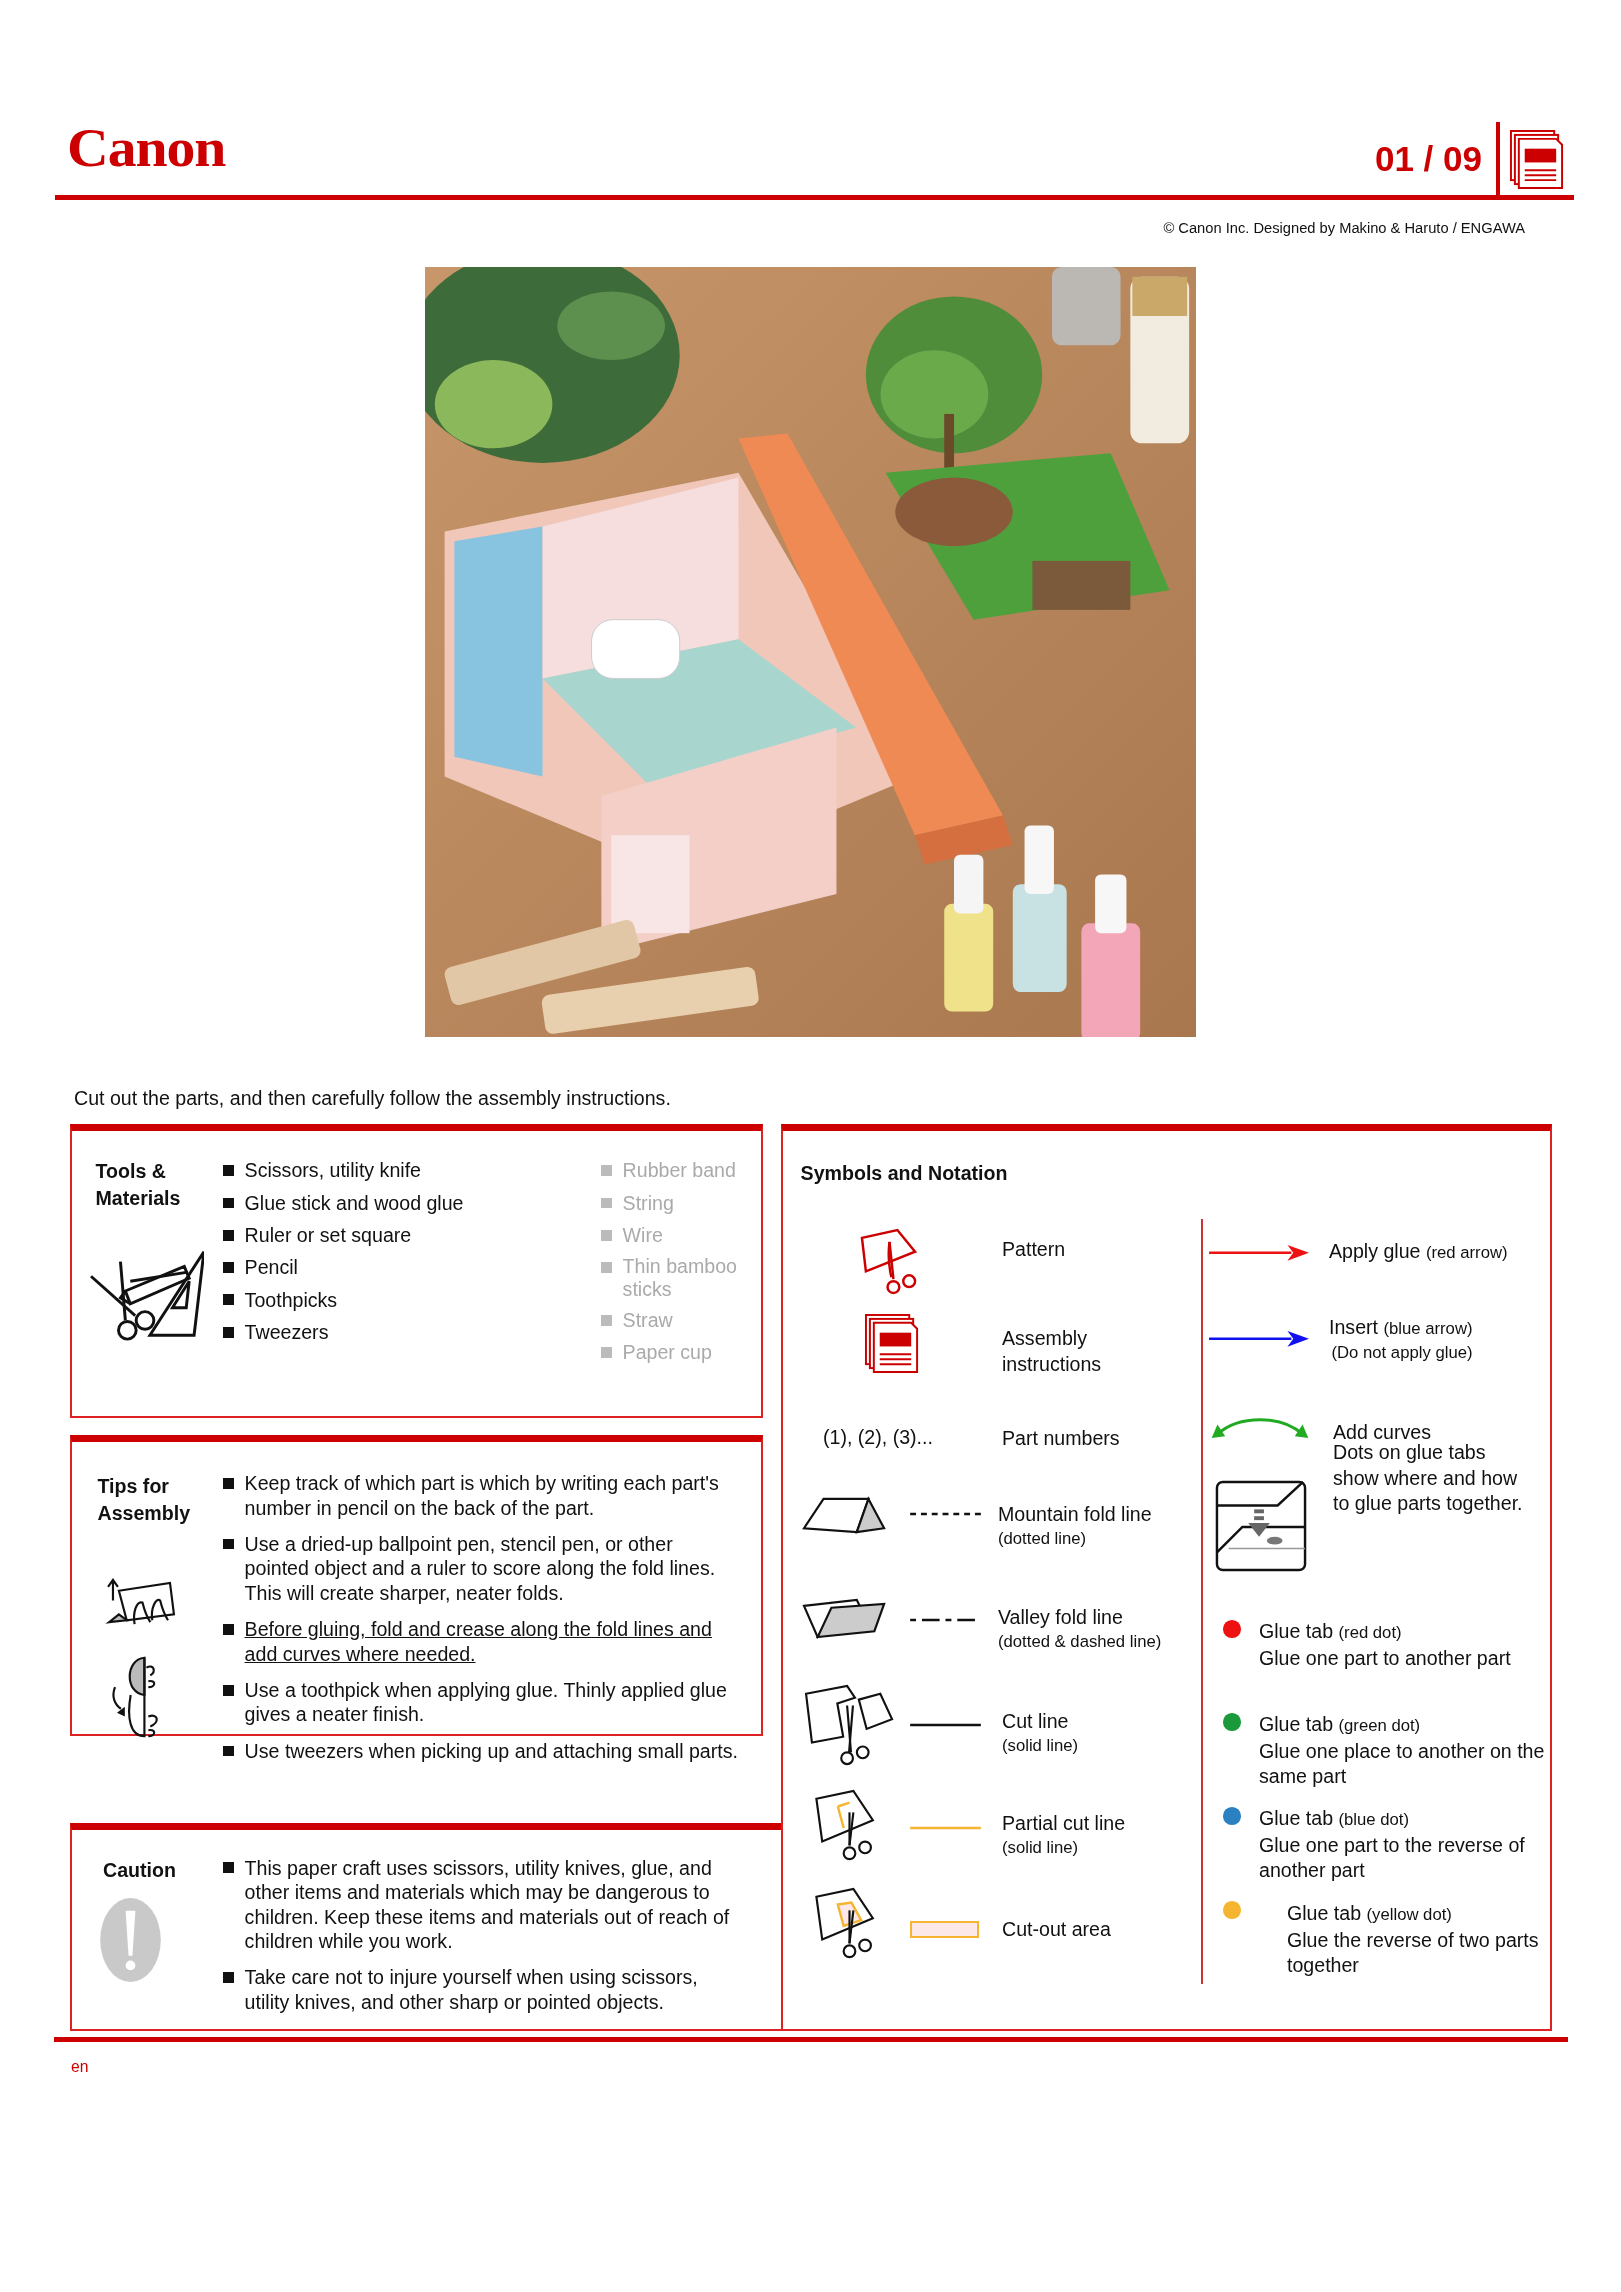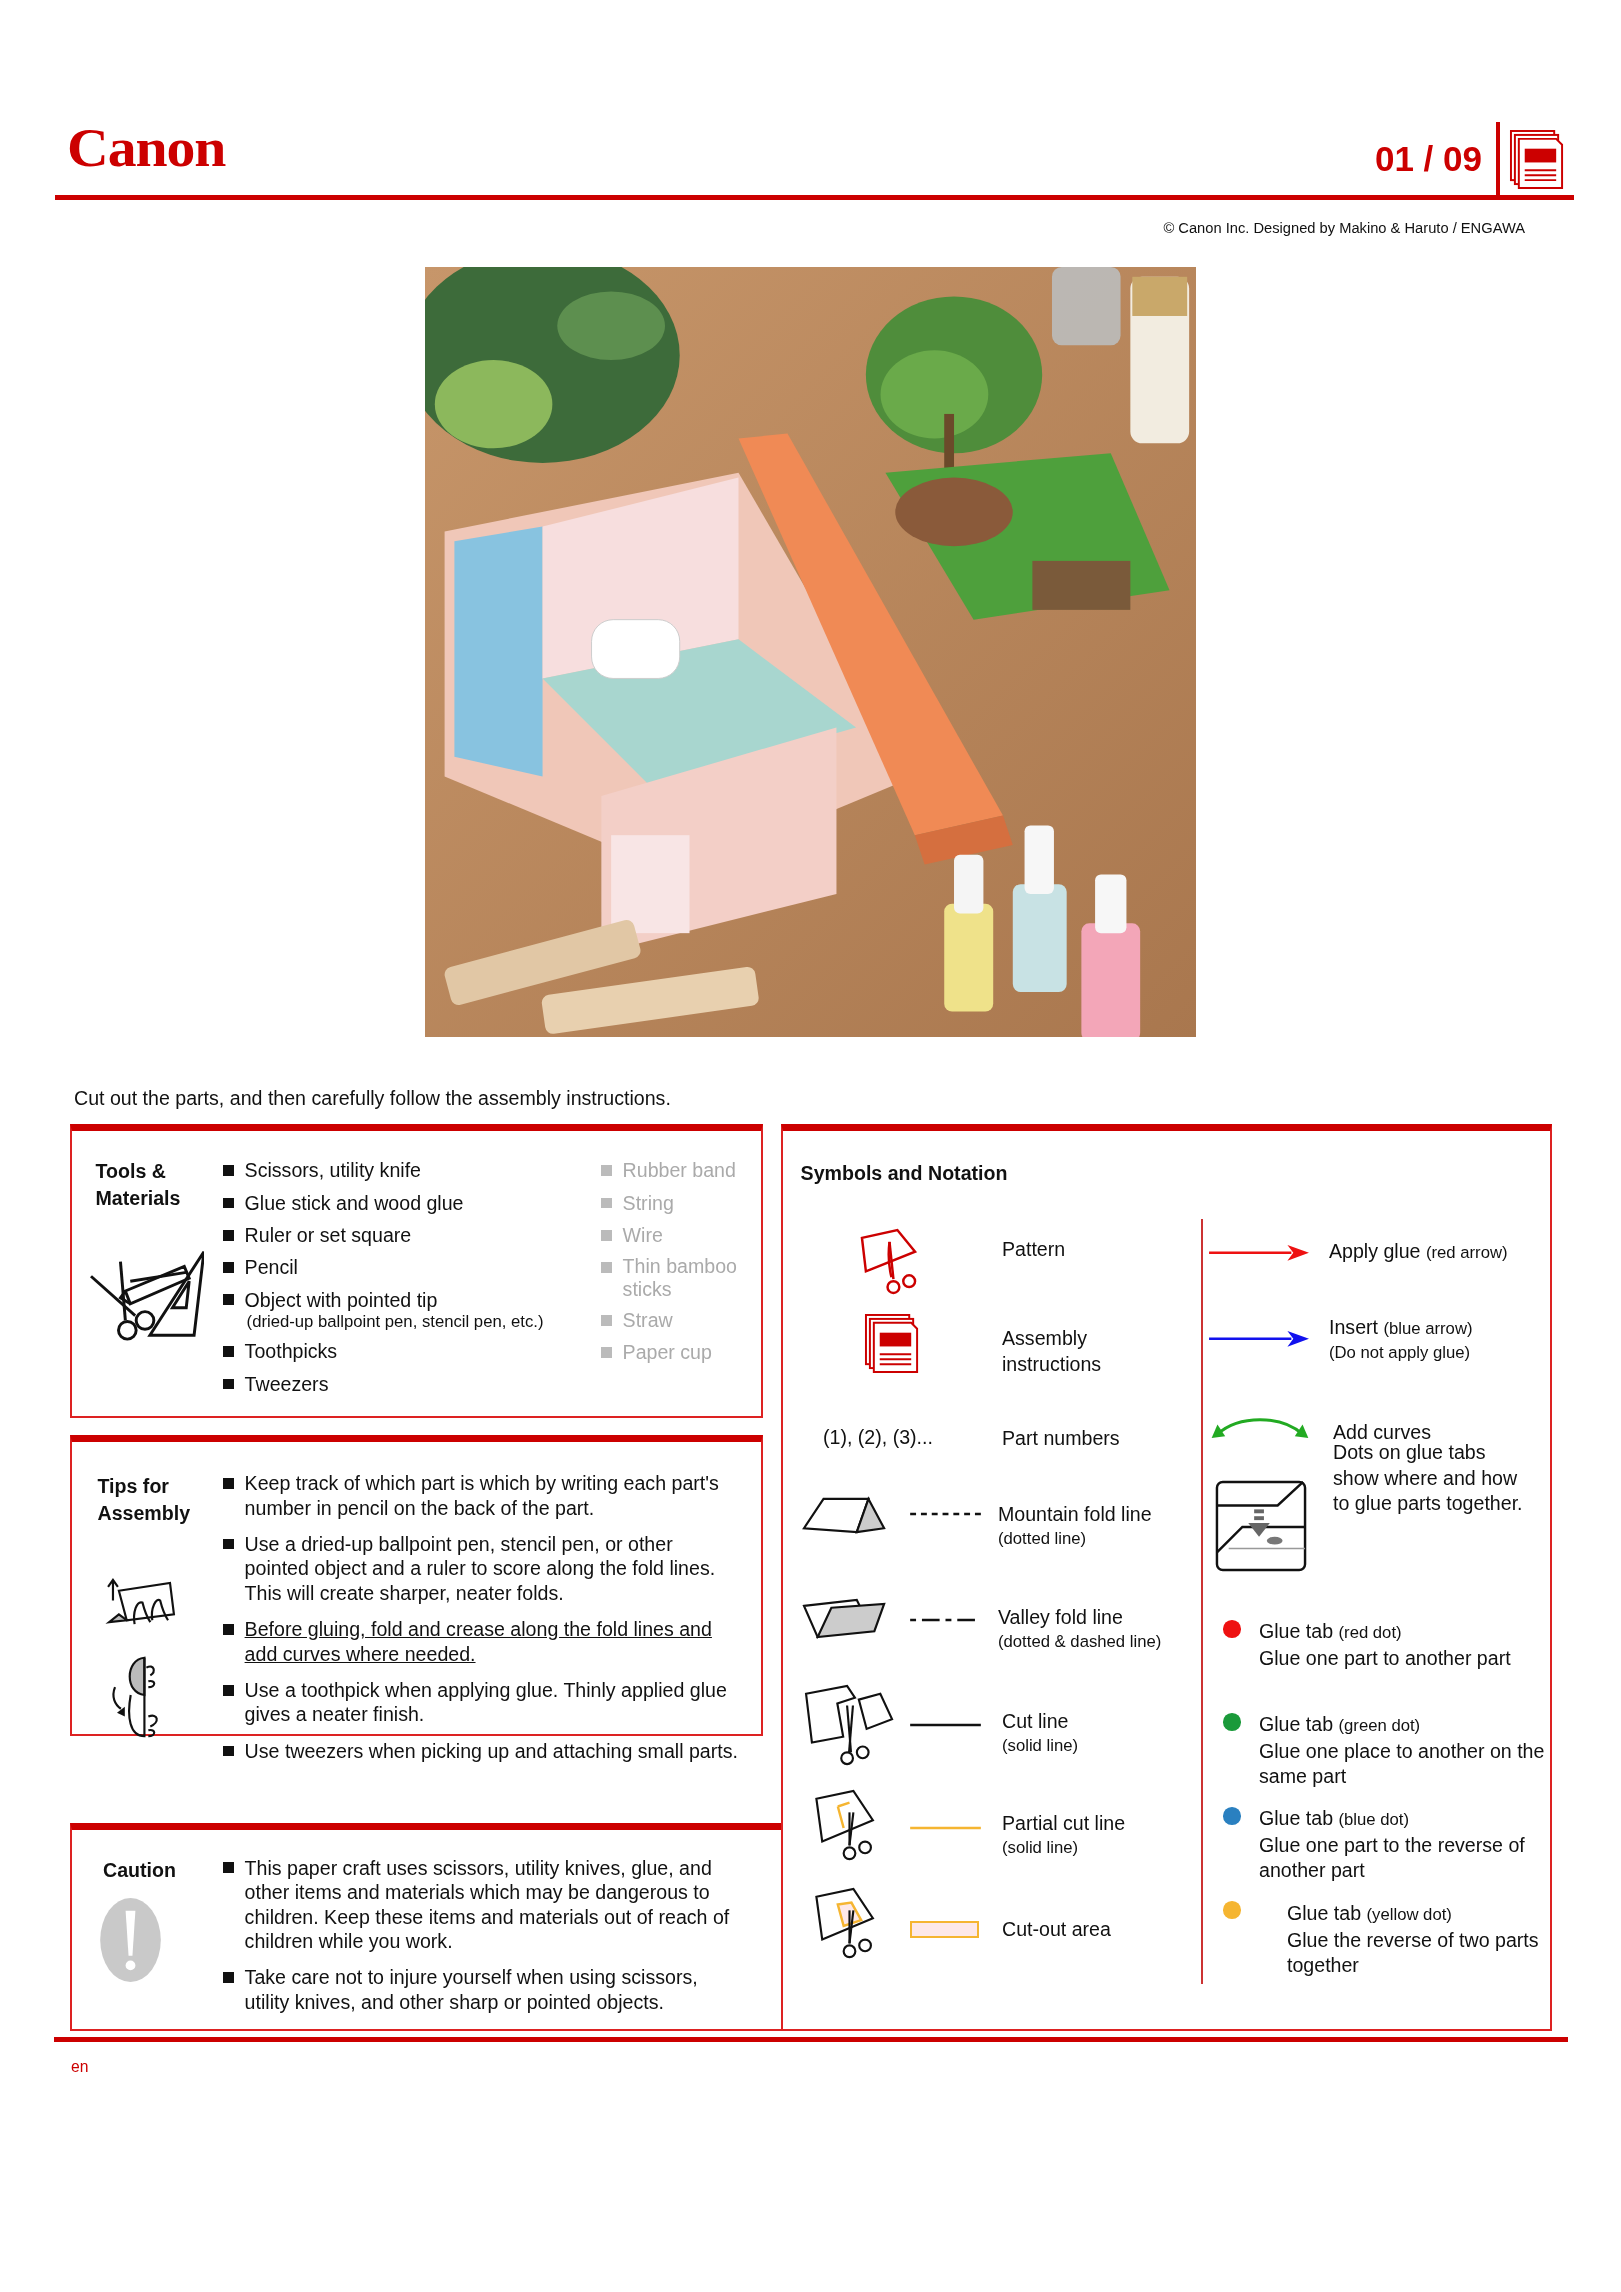--- a/index.html
+++ b/index.html
@@ -123,21 +123,20 @@
       <line x1="35" y1="25" x2="40" y2="85"></line>
       <circle cx="60" cy="85" r="9"></circle>
       <circle cx="42" cy="95" r="9"></circle>
     </g>
   </svg>
   <ul class="bullets" style="left:151px; top:27.4px; width:382px;">
     <li><span>Scissors, utility knife</span></li>
     <li><span>Glue stick and wood glue</span></li>
     <li><span>Ruler or set square</span></li>
     <li><span>Pencil</span></li>
-    <li><span>Object with pointed tip</span><span class="sub">(dried-up ballpoint pen, stencil pen, etc.)</span></li>
     <li><span>Toothpicks</span></li>
     <li><span>Tweezers</span></li>
   </ul>
   <ul class="bullets grey" style="left:529px; top:27.4px; width:147px;">
     <li><span>Rubber band</span></li>
     <li><span>String</span></li>
     <li><span>Wire</span></li>
     <li style="line-height:22.5px;"><span>Thin bamboo sticks</span></li>
     <li><span>Straw</span></li>
     <li><span>Paper cup</span></li>
@@ -284,21 +283,21 @@
 <svg class="abs" style="left:1209px; top:1243px;" width="102" height="19.6" viewBox="0 0 104 20">
     <line x1="0" y1="10" x2="84" y2="10" stroke="#ee1111" stroke-width="2.5"></line>
     <path d="M80 2 L102 10 L80 18 L86 10 Z" fill="#ee1111"></path>
   </svg>
 <div class="sym-label" style="left:1329px; top:1239px;"><span>Apply glue</span> <small>(red arrow)</small></div>
 
 <svg class="abs" style="left:1209px; top:1329px;" width="102" height="19.6" viewBox="0 0 104 20">
     <line x1="0" y1="10" x2="84" y2="10" stroke="#1111ee" stroke-width="2.5"></line>
     <path d="M80 2 L102 10 L80 18 L86 10 Z" fill="#1111ee"></path>
   </svg>
-<div class="sym-label" style="left:1329px; top:1315px;"><span>Insert</span> <small>(blue arrow)</small><span class="sym-sub">(Do not apply glue)</span></div>
+<div class="sym-label" style="left:1329px; top:1315px;text-align:right;"><span>Insert</span> <small>(blue arrow)</small><span class="sym-sub">(Do not apply glue)</span></div>
 
 <svg class="abs" style="left:1209px; top:1411px;" width="102" height="29" viewBox="0 0 104 30">
     <path d="M8 24 C30 4 74 4 96 24" fill="none" stroke="#22aa22" stroke-width="3"></path>
     <path d="M2 28 L8 14 L16 26 Z" fill="#22aa22"></path>
     <path d="M102 28 L96 14 L88 26 Z" fill="#22aa22"></path>
   </svg>
 <div class="sym-label" style="left:1333px; top:1420px;">Add curves</div>
 
 <svg class="abs" style="left:1215px; top:1480px;" width="92" height="92" viewBox="0 0 94 94">
   <rect x="2" y="2" width="90" height="90" rx="6" fill="#fff" stroke="#111" stroke-width="2.5"></rect>

